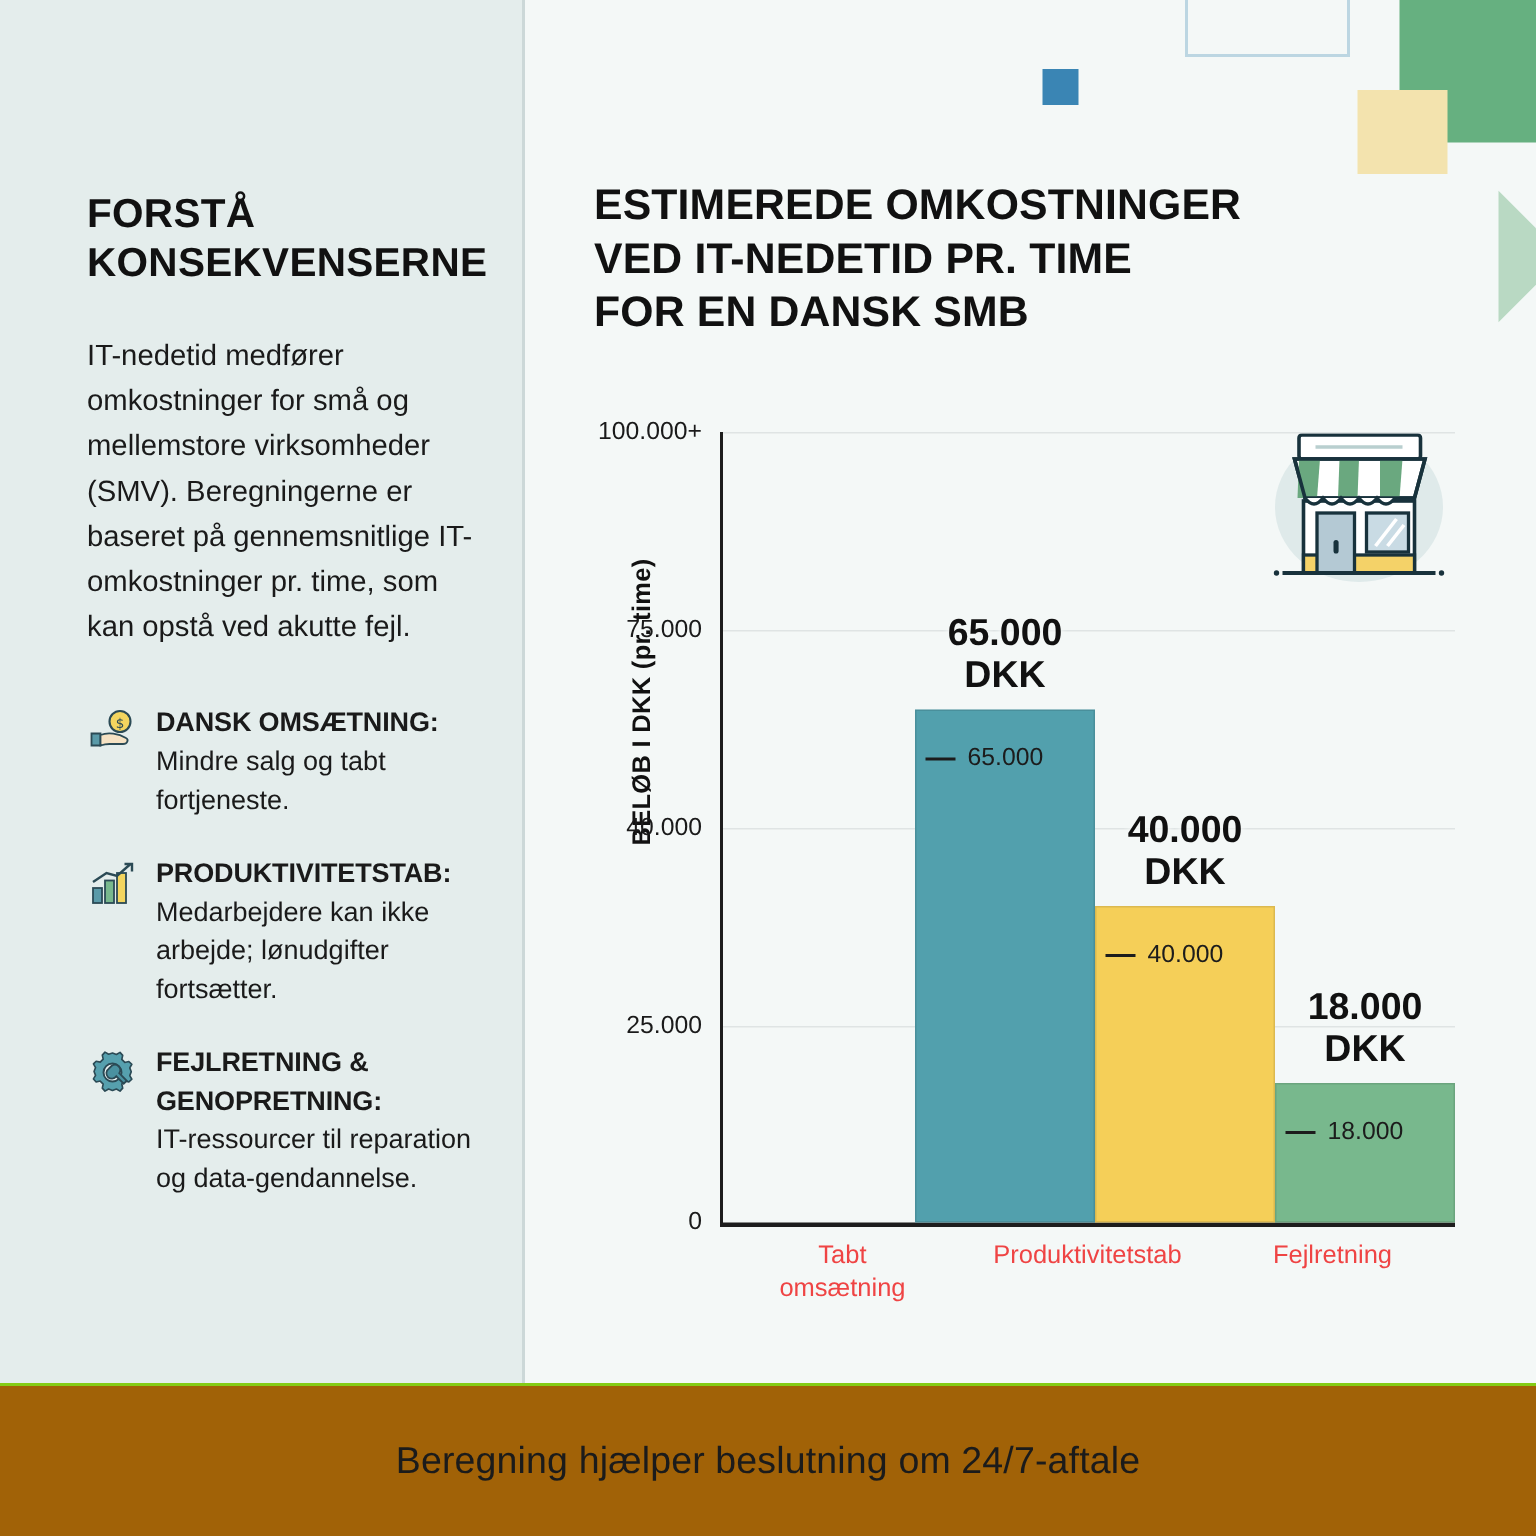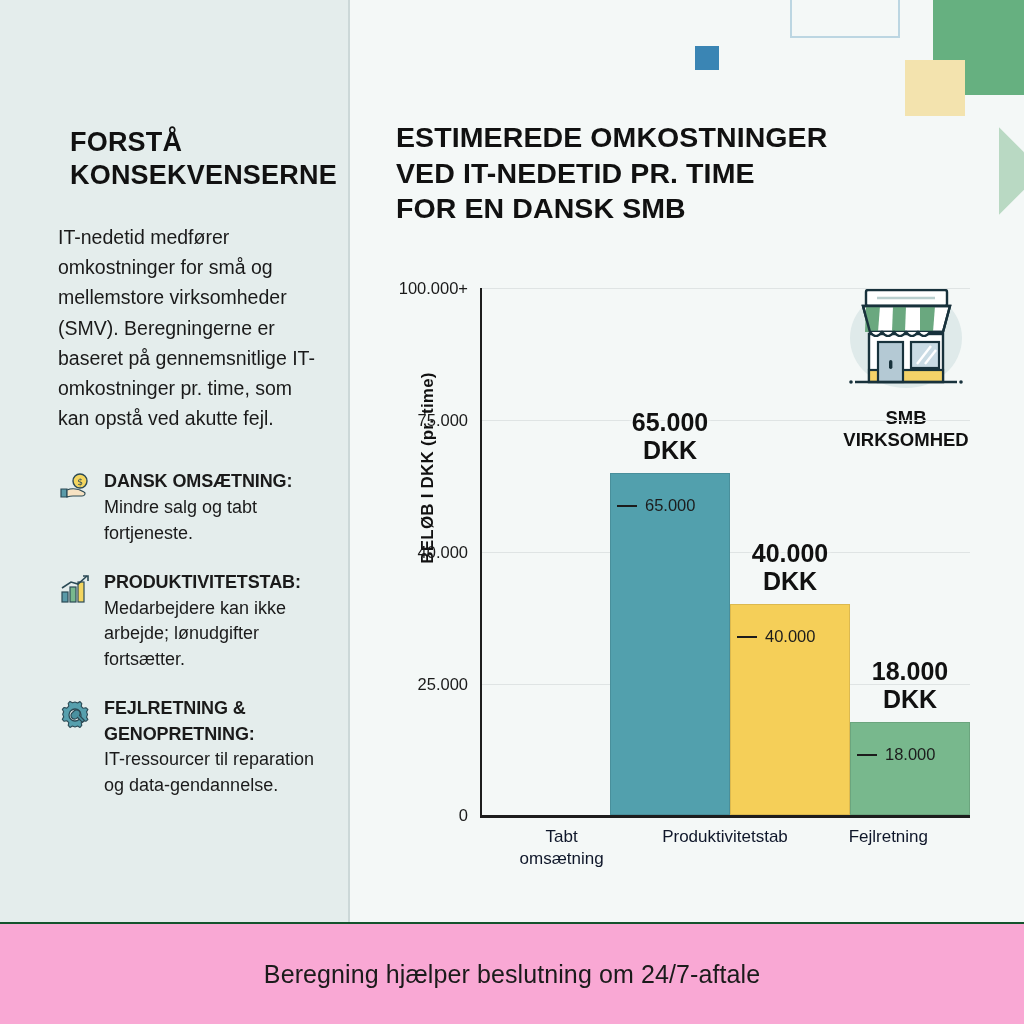--- a/index.html
+++ b/index.html
@@ -102,21 +102,20 @@
   }
 
   .panel-heading {
     font-size: 27px;
     font-weight: bold;
     line-height: 1.22;
     letter-spacing: 0.2px;
     color: #111;
     text-transform: uppercase;
     white-space: pre-line;
-    margin-left: 12px;
   }
 
   .panel-body {
     margin-top: 30px;
     font-size: 19.5px;
     line-height: 1.55;
     color: #1a1a1a;
   }
 
   .bullets { margin-top: 36px; }
@@ -280,21 +279,21 @@
     left: 128px; top: 556px;
     width: 490px;
     display: flex;
     justify-content: space-around;
   }
   .x-label {
     width: 138px;
     text-align: center;
     font-size: 17px;
     line-height: 1.3;
-    color: #0f172a;
+    color: #ef4444;
     white-space: pre-line;
   }
 
   
   .legend-shop {
     position: absolute;
     left: 454px; top: 6px;
     width: 200px;
     text-align: center;
   }
@@ -306,22 +305,22 @@
     line-height: 1.2;
     color: #111;
     white-space: pre-line;
   }
 
   
   .footer {
     position: absolute;
     left: 0; top: 922px;
     width: 1024px; height: 102px;
-    border-top: 2px solid #14532d;
-    background: #f9a8d4;
+    border-top: 2px solid #84cc16;
+    background: #a16207;
     display: flex;
     align-items: center;
     justify-content: center;
   }
   .footer-text {
     font-size: 25px;
     color: #1b1b1b;
     letter-spacing: 0.1px;
   }
 </style>
@@ -424,22 +423,20 @@
             <rect x="39" y="66" width="25" height="40" fill="#b4c9d4" stroke="#18323c" stroke-width="2.2"></rect>
             <rect x="50" y="84" width="3.4" height="9" rx="1.7" fill="#18323c"></rect>
             <rect x="72" y="66" width="28" height="26" fill="#c9dbe4" stroke="#18323c" stroke-width="2.2"></rect>
             <line x1="78" y1="88" x2="92" y2="70" stroke="#ffffff" stroke-width="2.4"></line>
             <line x1="86" y1="88" x2="97" y2="74" stroke="#ffffff" stroke-width="2.4"></line>
             <line x1="16" y1="106" x2="118" y2="106" stroke="#18323c" stroke-width="2.6"></line>
             <circle cx="12" cy="106" r="1.8" fill="#18323c"></circle>
             <circle cx="122" cy="106" r="1.8" fill="#18323c"></circle>
           </svg>
         </span>
-        <div class="legend-caption">SMB
-VIRKSOMHED</div>
       </div>
 
       <div class="plot-area">
 
         <div class="gridline" style="top:0"></div>
         <div class="gridline" style="top:132px"></div>
         <div class="gridline" style="top:264px"></div>
         <div class="gridline" style="top:396px"></div>
 
         <div class="axis-line-y"></div>

